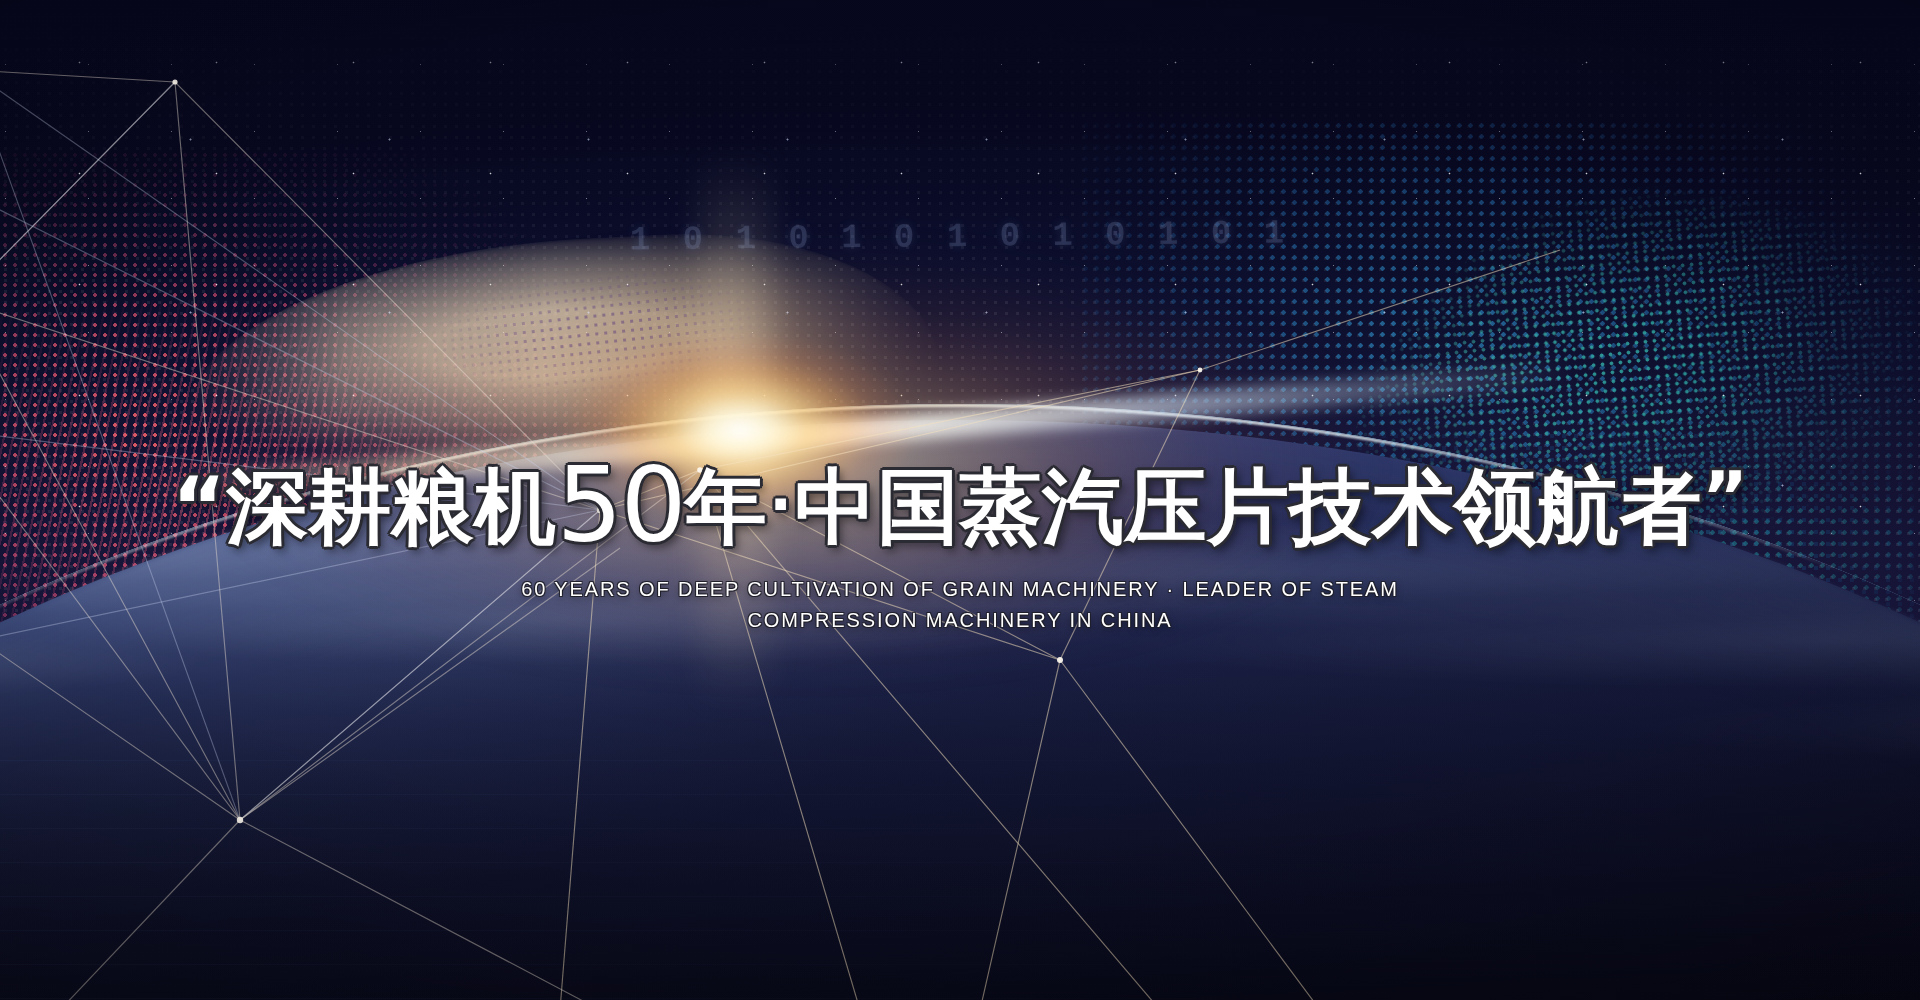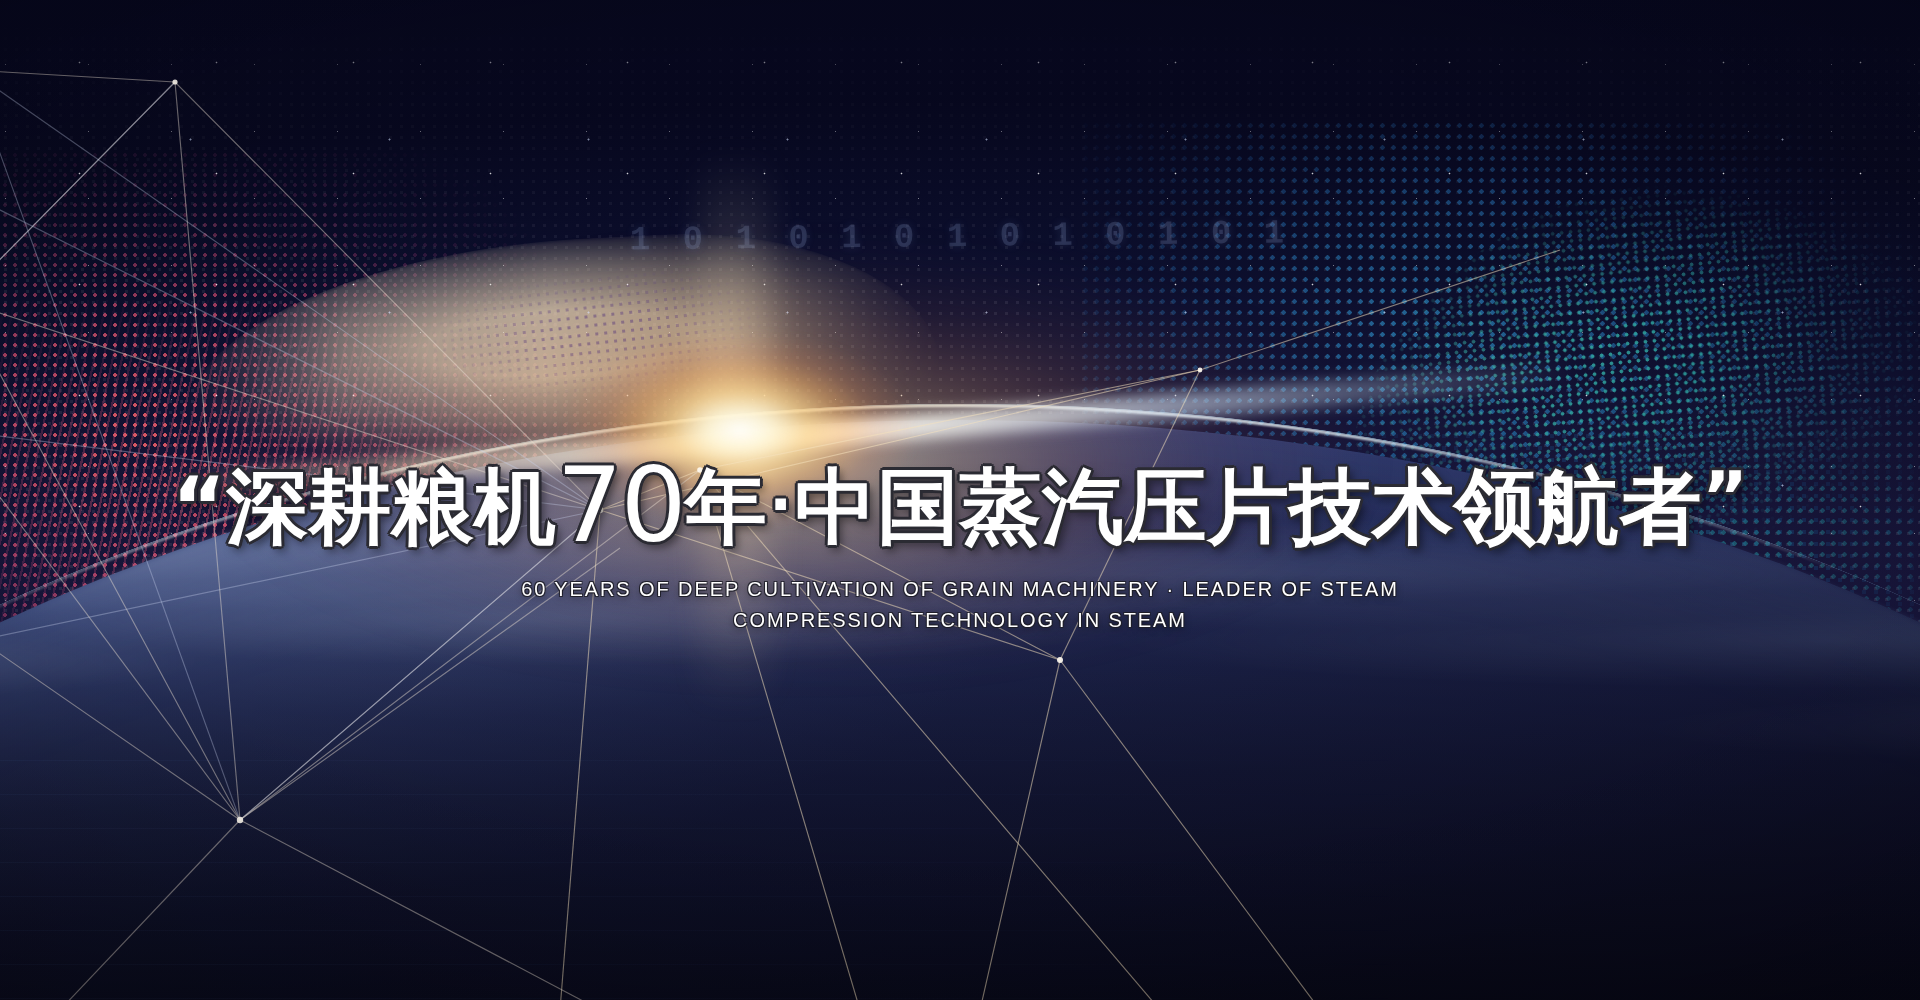--- a/index.html
+++ b/index.html
@@ -372,24 +372,24 @@
         <circle class="net-node" cx="600" cy="510" r="3.2"></circle>
         <circle class="net-node" cx="240" cy="820" r="3.2"></circle>
         <circle class="net-node" cx="700" cy="470" r="2.8"></circle>
         <circle class="net-node" cx="1060" cy="660" r="3"></circle>
         <circle class="net-node" cx="1200" cy="370" r="2.4"></circle>
       </g>
     </svg>
   </div>
 
   <div class="copy">
-    <h1 class="headline"><span>“</span><span>深耕粮机</span><span class="num">70</span><span>年</span><span class="dot">·</span><span>中国蒸汽压片技术领航者</span><span class="qt">”</span></h1>
+    <h1 class="headline"><span>“</span><span>深耕粮机</span><span class="num">50</span><span>年</span><span class="dot">·</span><span>中国蒸汽压片技术领航者</span><span class="qt">”</span></h1>
 
     <div class="sub">
       <div>60 YEARS OF DEEP CULTIVATION OF GRAIN MACHINERY · LEADER OF STEAM</div>
-      <div>COMPRESSION TECHNOLOGY IN STEAM</div>
+      <div>COMPRESSION MACHINERY IN CHINA</div>
     </div>
   </div>
 
   <div class="layer scanlines"></div>
   <div class="layer vignette"></div>
 
 </div>
 
 </body></html>

